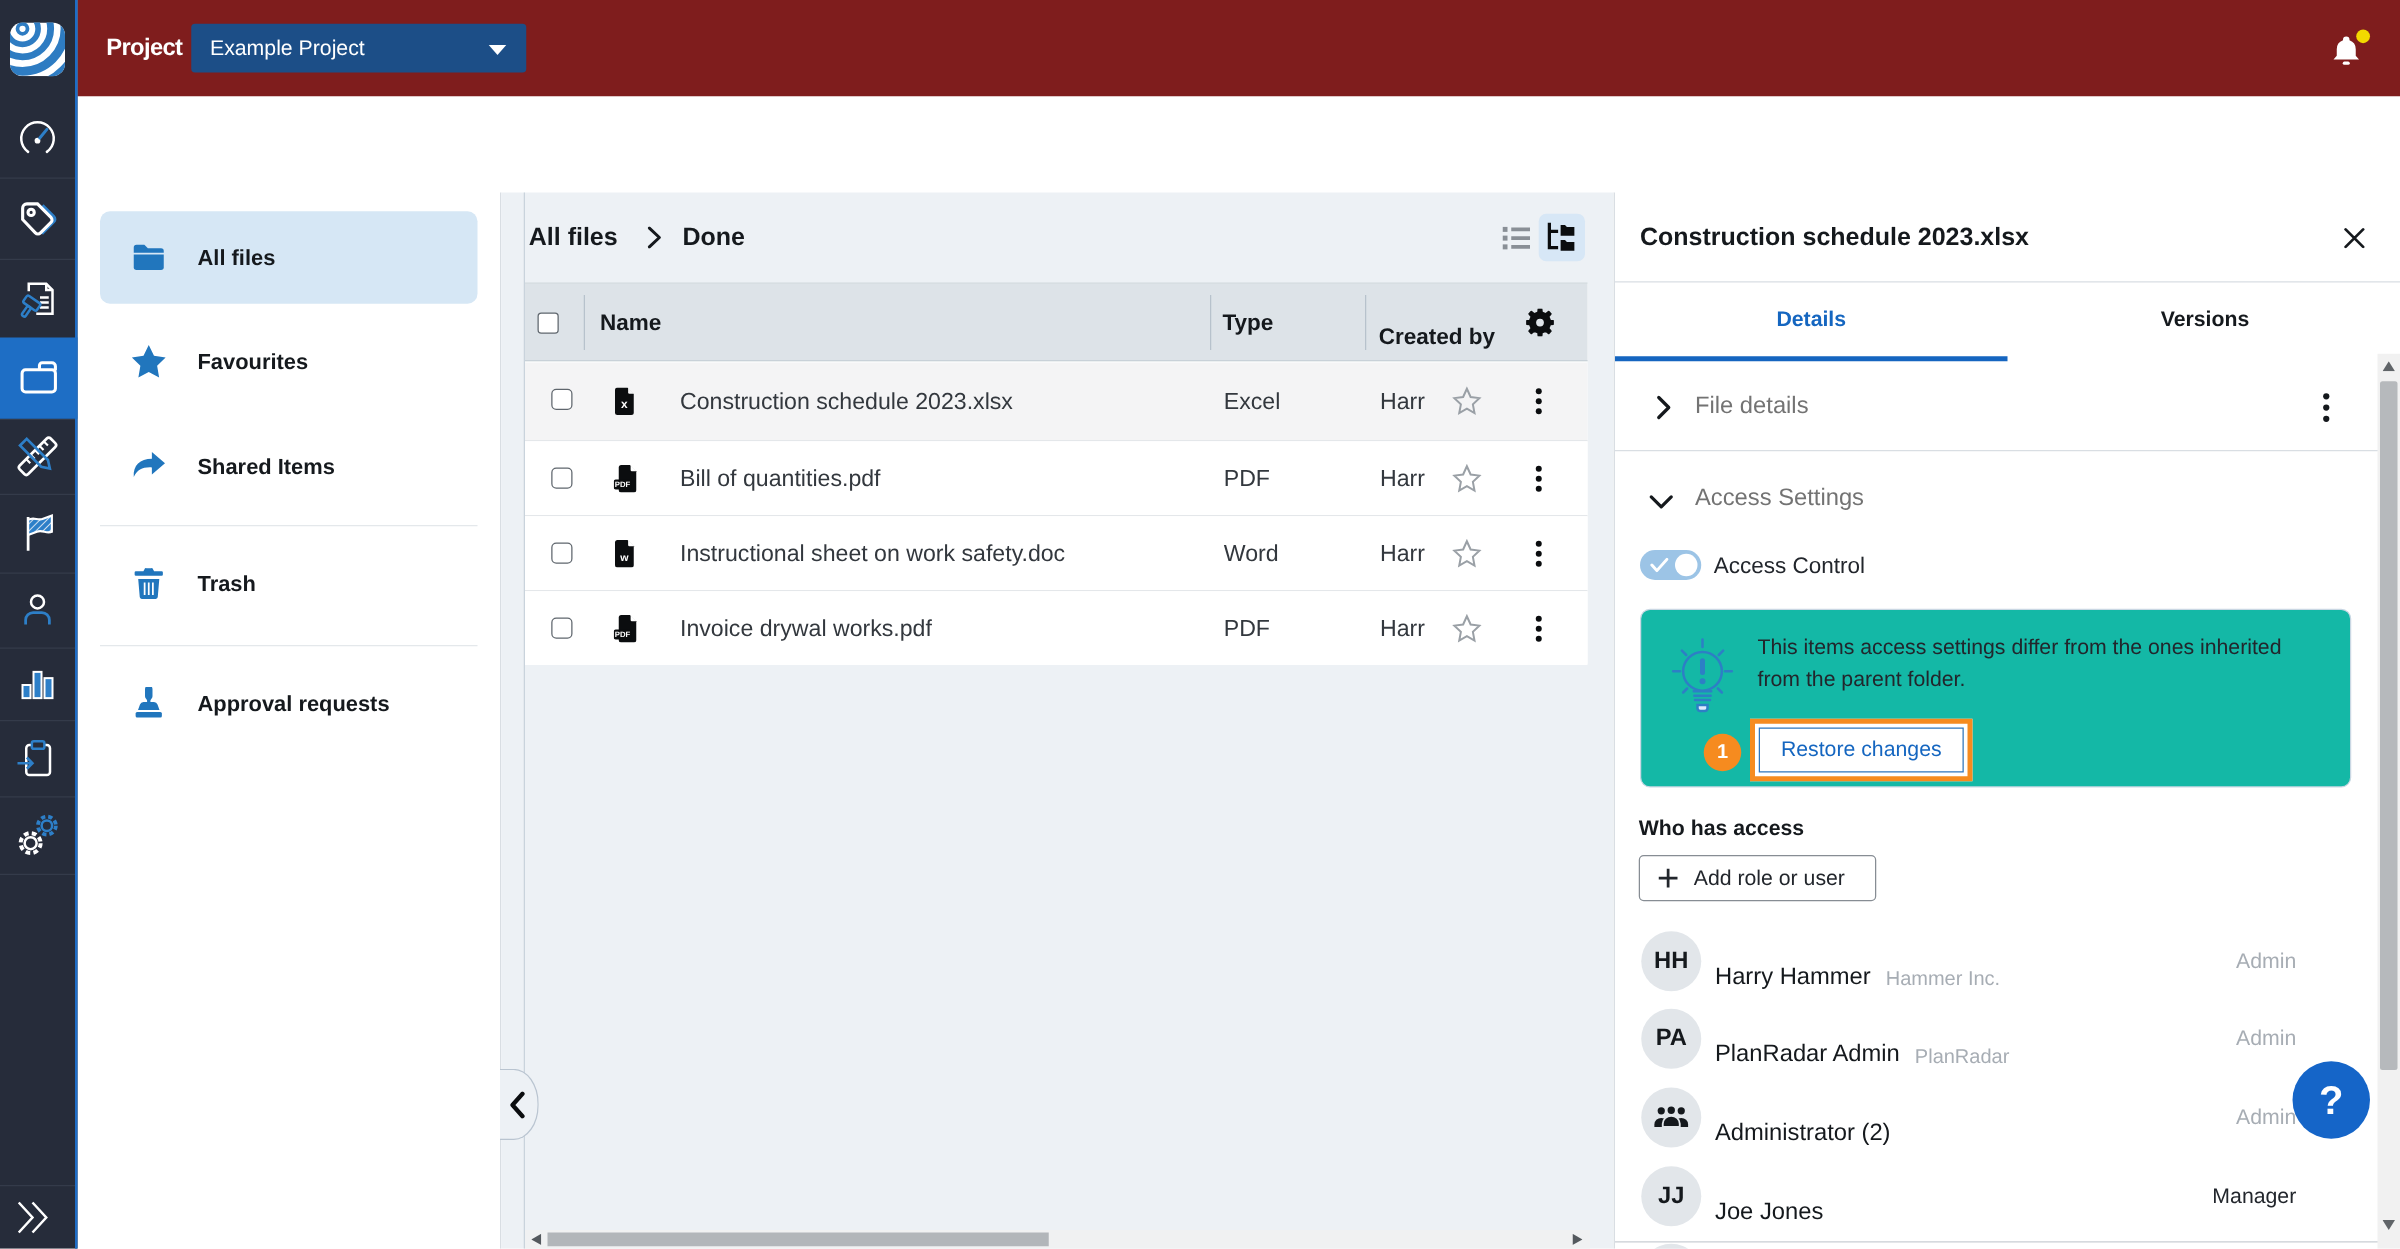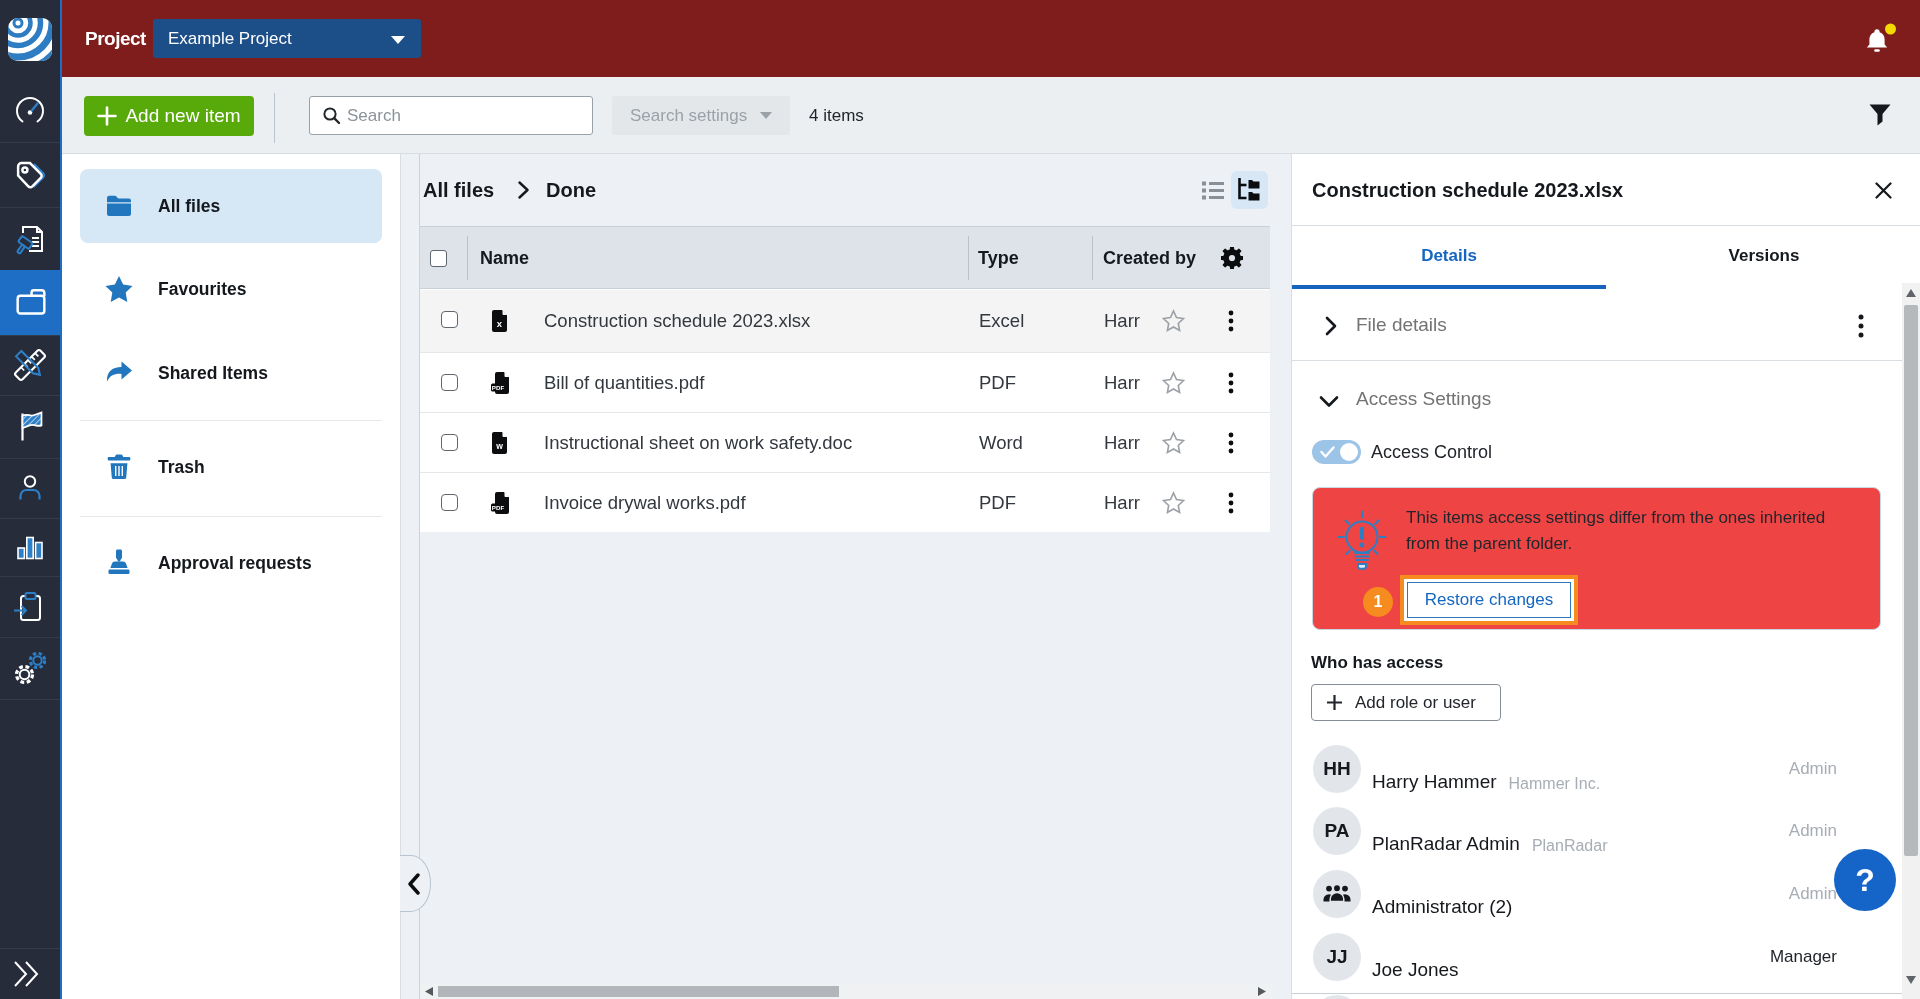--- a/index.html
+++ b/index.html
@@ -110,21 +110,21 @@
   .shead { font-size:19px; font-weight:normal; color:#737373; }
 
   
   #toggle { position:absolute; left:20px; top:286px; width:49px; height:24px;
     background:#9cc4e6; border-radius:12px; }
   #knob { position:absolute; right:3px; top:3px; width:18px; height:18px;
     background:#fff; border-radius:50%; }
 
   
   #infobox { position:absolute; left:20px; top:333px; width:569px; height:143px;
-    border:1px solid #c9d7e3; border-radius:8px; background:#ef4444; }
+    border:1px solid #c9d7e3; border-radius:8px; background:#14b8a6; }
   #badge1 { position:absolute; left:50px; top:99px; width:30px; height:30px;
     border-radius:50%; background:#f68b1f; color:#fff; font-size:16px;
     font-weight:bold; text-align:center; line-height:30px; }
   #orangebox { position:absolute; left:87px; top:87px; width:178px; height:50px;
     border:4px solid #f68b1f; background:#fff; }
   #restorebtn { position:absolute; left:3px; top:3px; width:164px; height:36px;
     border:1px solid #2e75bc; color:#1566c0; font-size:17px; text-align:center;
     line-height:34px; }
 
   #addrole { position:absolute; left:19px; top:530px; width:190px; height:37px;
@@ -181,21 +181,21 @@
       </svg>
     </div>
     <div id="ftable">
       <div id="thead">
         <div class="cb" style="left:10px;top:23px;border-radius:3px"></div>
         <div class="vsep" style="left:47px"></div>
         <div style="position:absolute;left:60px;top:0;height:62px;display:flex;align-items:center">Name</div>
         <div class="vsep" style="left:548px"></div>
         <div style="position:absolute;left:558px;top:0;height:62px;display:flex;align-items:center">Type</div>
         <div class="vsep" style="left:672px"></div>
-        <div style="position:absolute;left:683px;top:0;height:62px;display:flex;align-items:center">Created by</div>
+        <div style="position:absolute;left:683px;top:11px;height:62px;display:flex;align-items:center">Created by</div>
         <svg width="22" height="22" viewBox="0 0 22 22" style="position:absolute;left:801px;top:20px">
           <path d="M9.53 2.93 L9.85 0.06 L12.15 0.06 L12.47 2.93 L15.67 4.26 L17.92 2.45 L19.55 4.08 L17.74 6.33 L19.07 9.53 L21.94 9.85 L21.94 12.15 L19.07 12.47 L17.74 15.67 L19.55 17.92 L17.92 19.55 L15.67 17.74 L12.47 19.07 L12.15 21.94 L9.85 21.94 L9.53 19.07 L6.33 17.74 L4.08 19.55 L2.45 17.92 L4.26 15.67 L2.93 12.47 L0.06 12.15 L0.06 9.85 L2.93 9.53 L4.26 6.33 L2.45 4.08 L4.08 2.45 L6.33 4.26 Z" fill="#0b0d0f" stroke="#0b0d0f" stroke-width="1.6" stroke-linejoin="round"></path>
           <circle cx="11" cy="11" r="3.1" fill="#dde3e8"></circle>
         </svg>
       </div>
       <div class="frow" style="top:63px;height:63px;background:#f4f4f5">
         <div class="cb" style="left:21px;top:21px"></div>
         <svg class="fico" width="17" height="22" viewBox="0 0 17 22">
           <path d="M1 2 a2 2 0 0 1 2-2 h8 l5 5 v15 a2 2 0 0 1 -2 2 h-11 a2 2 0 0 1 -2-2 z" fill="#0b0d0f"></path>
           <path d="M11.5 0 l5 5 h-4 a1 1 0 0 1 -1 -1 z" fill="#f4f4f5"></path>
@@ -415,39 +415,20 @@
   </div>
   <div id="header">
     <div id="projlabel">Project</div>
     <div id="projdd">Example Project<span class="caret"></span></div>
     <svg width="34" height="31" viewBox="0 0 34 31" style="position:absolute;left:1801px;top:23px">
       <path d="M11.4 8.8 a2.6 2.6 0 0 1 5.2 0 v0.4 a7.6 7.6 0 0 1 5 7.1 v5.2 l2.6 3.1 h-20.4 l2.6 -3.1 v-5.2 a7.6 7.6 0 0 1 5 -7.1 z" fill="#fff"></path>
       <rect x="11.2" y="26.2" width="5.6" height="2.6" rx="1.3" fill="#fff"></rect>
       <circle cx="27.5" cy="6" r="5.5" fill="#f3d900"></circle>
     </svg>
   </div>
-  <div id="toolbar">
-    <div id="addbtn">
-      <svg width="20" height="20" viewBox="0 0 20 20" style="vertical-align:-4px;margin-right:8px">
-        <path d="M10 1.5 v17 M1.5 10 h17" stroke="#fff" stroke-width="2.6" stroke-linecap="round"></path>
-      </svg>Add new item</div>
-    <div id="tb-div"></div>
-    <div id="searchbox">
-      <svg width="19" height="19" viewBox="0 0 19 19" style="position:absolute;left:12px;top:9px">
-        <circle cx="8" cy="8" r="5.6" fill="none" stroke="#23282d" stroke-width="2"></circle>
-        <line x1="12.2" y1="12.2" x2="17" y2="17" stroke="#23282d" stroke-width="2.4" stroke-linecap="round"></line>
-      </svg>
-      <div class="ph">Search</div>
-    </div>
-    <div id="ssbtn">Search settings<span class="caret"></span></div>
-    <div id="nitems">4 items</div>
-    <svg width="24" height="22" viewBox="0 0 24 22" style="position:absolute;left:1806px;top:27px">
-      <path d="M1.5 0.5 h21 l-8 9.5 v7.5 l-5 4 v-11.5 z" fill="#15191d"></path>
-    </svg>
-  </div>
   <div id="leftpanel">
     <div class="mitem" style="top:15px;background:#d6e7f5">
       <svg class="mic" width="26" height="22" viewBox="0 0 26 22">
         <path d="M1 3 a2.2 2.2 0 0 1 2.2-2.2 h6.3 l2.8 2.8 h10.5 a2.2 2.2 0 0 1 2.2 2.2 v1.4 h-24 z" fill="#2176bd"></path>
         <path d="M1 8.6 h24 v10.2 a2.2 2.2 0 0 1 -2.2 2.2 h-19.6 a2.2 2.2 0 0 1 -2.2 -2.2 z" fill="#2176bd"></path>
       </svg>
       <div class="mtx">All files</div>
     </div>
     <div class="mitem" style="top:98px">
       <svg class="mic" width="28" height="27" viewBox="0 0 28 27">

